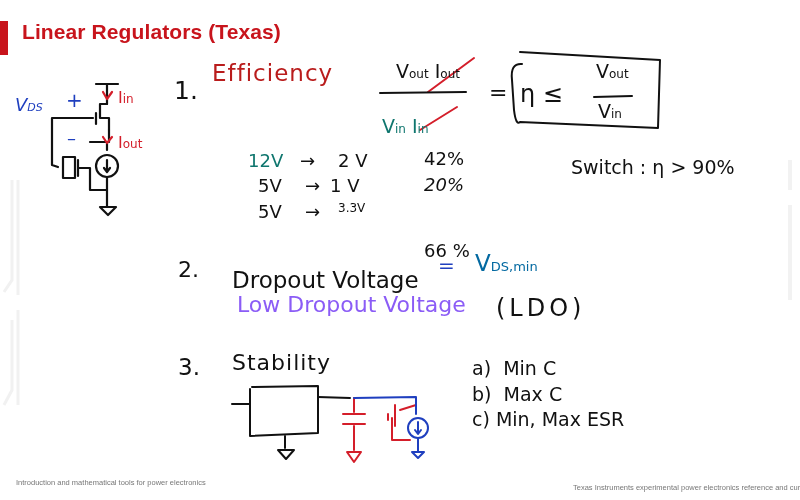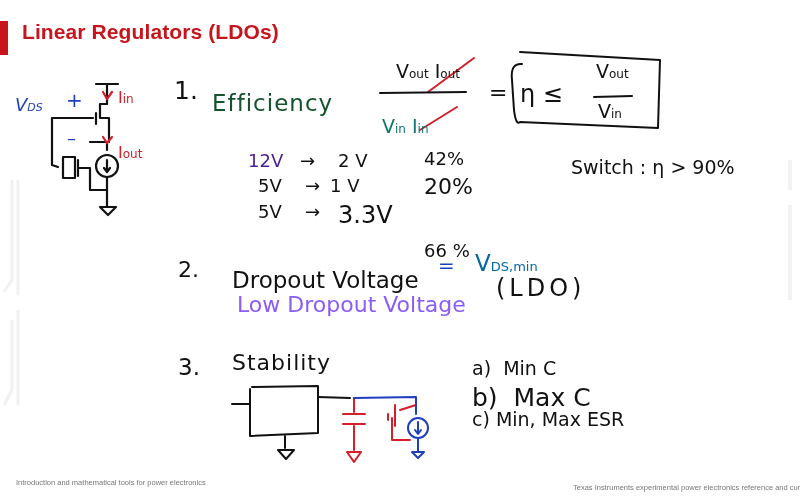--- a/index.html
+++ b/index.html
@@ -11,21 +11,21 @@
   .footer-left { position:absolute; left:16px; top:478px; font-size:7.5px; color:#777; }
   .footer-right { position:absolute; left:573px; top:483px; font-size:7.5px; color:#777; white-space:nowrap; }
   .deco { position:absolute; }
   svg.ink { position:absolute; left:0; top:0; }
   .hw { font-family:"DejaVu Sans", sans-serif; }
 </style>
 </head>
 <body>
 
 <div class="red-tab"></div>
-<div class="title">Linear Regulators (LDOs)</div>
+<div class="title">Linear Regulators (Texas)</div>
 
 <svg class="deco" style="left:0;top:180px" width="30" height="260">
   <path d="M12 0 L12 100 L4 112 M18 0 L18 115 M12 140 L12 210 L4 225 M18 130 L18 225" stroke="#f1f1f1" stroke-width="3" fill="none"></path>
 </svg>
 <svg class="deco" style="left:780px;top:160px" width="20" height="160">
   <path d="M10 0 L10 30 M10 45 L10 140" stroke="#f2f2f2" stroke-width="4" fill="none"></path>
 </svg>
 
 <svg class="ink" width="800" height="500">
   <g fill="none" stroke-linecap="round" stroke-linejoin="round">
@@ -78,80 +78,80 @@
 </svg>
 
 <div class="hw" style="position:absolute;left:15px;top:94px;color:#1f3fbf;font-size:18px;font-style:italic;">
   <span>V</span><span style="font-size:11px">DS</span>
 </div>
 <div class="hw" style="position:absolute;left:66px;top:88px;color:#1f3fbf;font-size:20px;">+</div>
 <div class="hw" style="position:absolute;left:67px;top:127px;color:#1f3fbf;font-size:18px;">–</div>
 <div class="hw" style="position:absolute;left:118px;top:88px;color:#d41e2a;font-size:16px;">
   <span>I</span><span style="font-size:12px">in</span>
 </div>
-<div class="hw" style="position:absolute;left:118px;top:143px;color:#d41e2a;font-size:16px;">
+<div class="hw" style="position:absolute;left:118px;top:133px;color:#d41e2a;font-size:16px;">
   <span>I</span><span style="font-size:12px">out</span>
 </div>
 
 <div class="hw" style="position:absolute;left:174px;top:76px;font-size:25px;color:#111;">1.</div>
-<div class="hw" style="position:absolute;left:212px;top:90px;font-size:23px;color:#14532d;letter-spacing:1px;">Efficiency</div>
+<div class="hw" style="position:absolute;left:212px;top:60px;font-size:23px;color:#b91c1c;letter-spacing:1px;">Efficiency</div>
 
 <div class="hw" style="position:absolute;left:384px;top:60px;font-size:19px;color:#111;margin-left:12px;">
   <span>V</span><span style="font-size:12px">out</span>
   <span>I</span><span style="font-size:12px">out</span>
 </div>
 <div class="hw" style="position:absolute;left:382px;top:100px;font-size:19px;color:#0f766e;margin-top:15px;">
   <span>V</span><span style="font-size:12px">in</span>
   <span>I</span><span style="font-size:12px">in</span>
 </div>
 <div class="hw" style="position:absolute;left:489px;top:80px;font-size:22px;color:#111;">=</div>
 <div class="hw" style="position:absolute;left:520px;top:80px;font-size:24px;color:#111;">η ≤</div>
 <div class="hw" style="position:absolute;left:596px;top:60px;font-size:19px;color:#111;">
   <span>V</span><span style="font-size:12px">out</span>
 </div>
 <div class="hw" style="position:absolute;left:598px;top:100px;font-size:19px;color:#111;">
   <span>V</span><span style="font-size:12px">in</span>
 </div>
 
 <div>
-  <div class="hw" style="position:absolute;top:150px;left:248px;font-size:18px;color:#4c1d95;">12V</div>
+  <div class="hw" style="position:absolute;top:150px;left:248px;font-size:18px;color:#0f766e;">12V</div>
   <div class="hw" style="position:absolute;top:150px;left:300px;font-size:18px;color:#111;">→</div>
   <div class="hw" style="position:absolute;top:150px;left:338px;font-size:18px;color:#111;">2 V</div>
   <div class="hw" style="position:absolute;top:148px;left:424px;font-size:18px;color:#111;">42%</div>
 
   <div class="hw" style="position:absolute;top:175px;left:258px;font-size:18px;color:#111;">5V</div>
   <div class="hw" style="position:absolute;top:175px;left:305px;font-size:18px;color:#111;">→</div>
   <div class="hw" style="position:absolute;top:175px;left:330px;font-size:18px;color:#111;">1 V</div>
-  <div class="hw" style="position:absolute;top:174px;left:424px;font-size:22px;color:#111;">20%</div>
+  <div class="hw" style="position:absolute;top:174px;left:424px;font-size:18px;color:#111;font-style:italic;">20%</div>
 
   <div class="hw" style="position:absolute;top:201px;left:258px;font-size:18px;color:#111;">5V</div>
   <div class="hw" style="position:absolute;top:201px;left:305px;font-size:18px;color:#111;">→</div>
-  <div class="hw" style="position:absolute;top:201px;left:338px;font-size:24px;color:#111;">3.3V</div>
+  <div class="hw" style="position:absolute;top:201px;left:338px;font-size:12px;color:#111;">3.3V</div>
   <div class="hw" style="position:absolute;top:200px;left:424px;font-size:18px;color:#111;margin-top:40px;">66 %</div>
 </div>
 
 <div class="hw" style="position:absolute;left:553px;top:156px;font-size:19px;color:#111;margin-left:18px;">Switch : η &gt; 90%</div>
 
 <div class="hw" style="position:absolute;left:178px;top:257px;font-size:22px;color:#111;">2.</div>
 <div class="hw" style="position:absolute;left:232px;top:267px;font-size:23px;color:#111;">Dropout Voltage</div>
 <div class="hw" style="position:absolute;left:438px;top:253px;font-size:20px;color:#1f3fbf;">=</div>
 <div class="hw" style="position:absolute;left:475px;top:250px;font-size:23px;color:#0369a1;">
   <span>V</span><span style="font-size:13px">DS,min</span>
 </div>
 <div class="hw" style="position:absolute;left:237px;top:292px;font-size:22px;color:#8b5cf6;">Low Dropout Voltage</div>
-<div class="hw" style="position:absolute;left:496px;top:274px;font-size:24px;color:#111;letter-spacing:4px;">(LDO)</div>
+<div class="hw" style="position:absolute;left:496px;top:294px;font-size:24px;color:#111;letter-spacing:4px;">(LDO)</div>
 
 <div class="hw" style="position:absolute;left:178px;top:354px;font-size:23px;color:#111;">3.</div>
 <div class="hw" style="position:absolute;left:232px;top:350px;font-size:22px;color:#111;letter-spacing:1px;">Stability</div>
 
 <div>
   <div class="hw" style="position:absolute;left:472px;top:357px;font-size:19px;color:#111;">
     <span>a)</span>&nbsp;&nbsp;<span>Min C</span>
   </div>
-  <div class="hw" style="position:absolute;left:472px;top:383px;font-size:25px;color:#111;">
+  <div class="hw" style="position:absolute;left:472px;top:383px;font-size:19px;color:#111;">
     <span>b)</span>&nbsp;&nbsp;<span>Max C</span>
   </div>
   <div class="hw" style="position:absolute;left:472px;top:408px;font-size:19px;color:#111;">
     <span>c)</span>&nbsp;<span>Min, Max ESR</span>
   </div>
 </div>
 
 <div class="footer-left">Introduction and mathematical tools for power electronics</div>
 <div class="footer-right">Texas Instruments experimental power electronics reference and curri</div>
 

